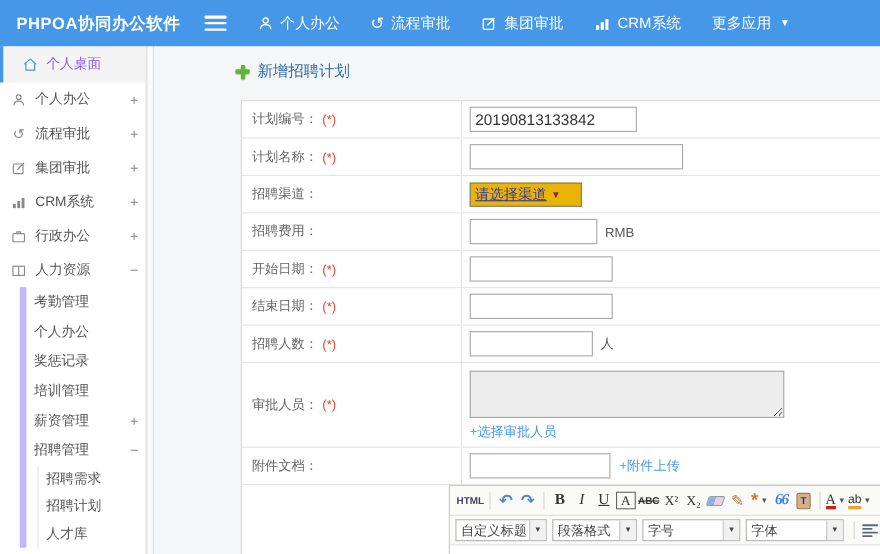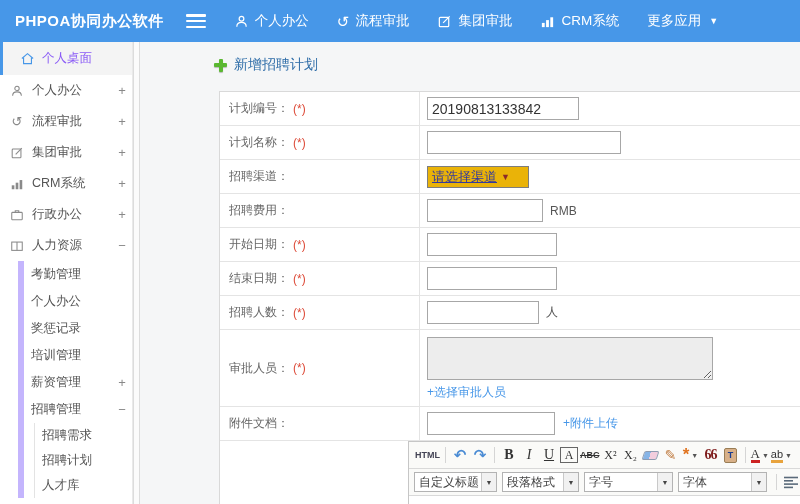--- a/index.html
+++ b/index.html
@@ -75,21 +75,21 @@
   .b-italic { font-family:"Liberation Serif",serif; font-style:italic; font-size:14px; }
   .b-underline { font-family:"Liberation Serif",serif; font-size:14px; text-decoration:underline; }
   .b-fontbox { font-family:"Liberation Serif",serif; font-size:12px; border:1px solid #666; padding:0 2px; height:16px; }
   .b-strike { font-size:9px; font-weight:bold; text-decoration:line-through; }
   .b-script { font-family:"Liberation Serif",serif; font-size:12px; }
   .b-eraser { width:15px; height:9px; transform:skewX(-18deg); border:1px solid #8d9bb0; border-radius:2px;
               background:linear-gradient(90deg,#86b4e6 45%,#f2cddd 45%); }
   .b-brush { color:#bf7a3f; font-size:14px; }
   .b-sparkle { color:#e0731f; font-size:17px; font-weight:bold; line-height:10px; }
   .mini-caret { font-size:7px; color:#555; margin-left:2px; }
-  .b-quote { font-family:"Liberation Serif",serif; font-weight:bold; font-size:14px; color:#7f1d1d; letter-spacing:-1px; }
+  .b-quote { font-family:"Liberation Serif",serif; font-weight:bold; font-size:14px; color:#3b82f6; letter-spacing:-1px;font-style:italic; }
   .b-paste { width:13px; height:15px; border:1px solid #997d55; background:#d8b088; border-radius:2px;
              display:flex; align-items:center; justify-content:center; font-size:9px; font-weight:bold; color:#1a3c8f; }
   .b-fontcolor { font-family:"Liberation Serif",serif; font-size:13px; border-bottom:3px solid #cc2222; line-height:13px; }
   .b-highlight { font-size:11px; border-bottom:3px solid #e8a33d; line-height:12px; }
   .ed-select { display:inline-flex; align-items:stretch; border:1px solid #b3b3b3; background:#fff; height:20px; margin-right:5px; cursor:pointer; }
   .ed-select .txt { display:flex; align-items:center; padding:0 4px; font-size:12px; color:#444; }
   .ed-select .arrow { width:15px; border-left:1px solid #c9c9c9; background:#f1f1f1; display:flex; align-items:center; justify-content:center; font-size:7px; color:#444; }
   .t1 { width:66px; } .t2 { width:60px; } .t3 { width:72px; } .t4 { width:72px; }
   .align-svg, .chain-svg { display:block; }
   .ed-body { height:146px; background:#fff; }

